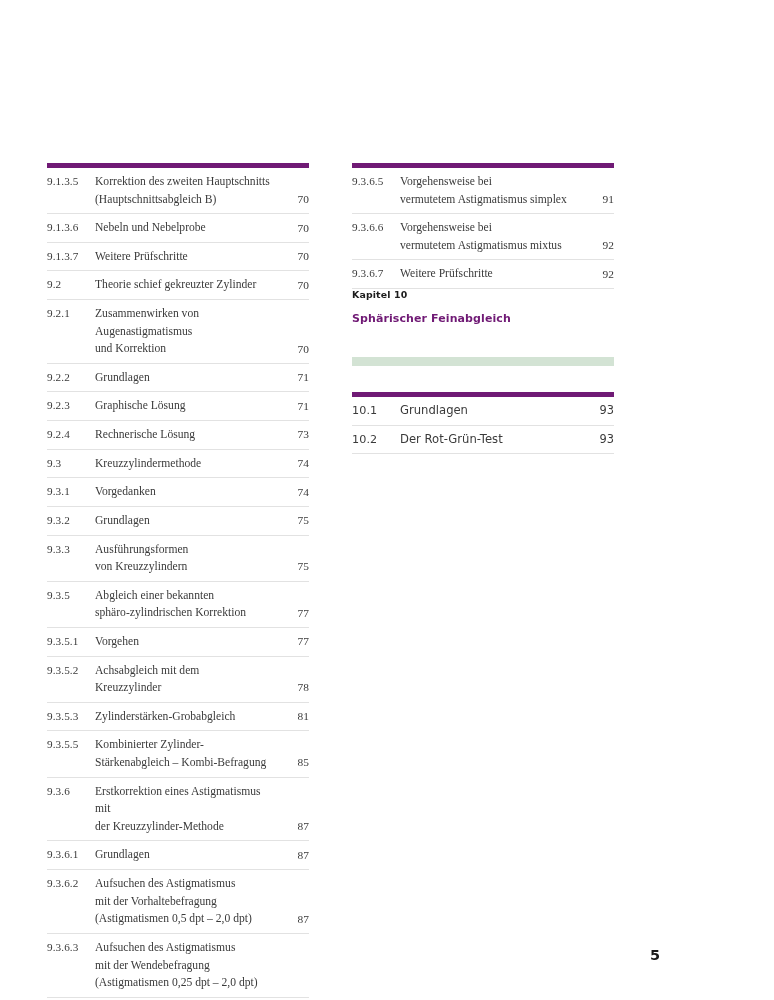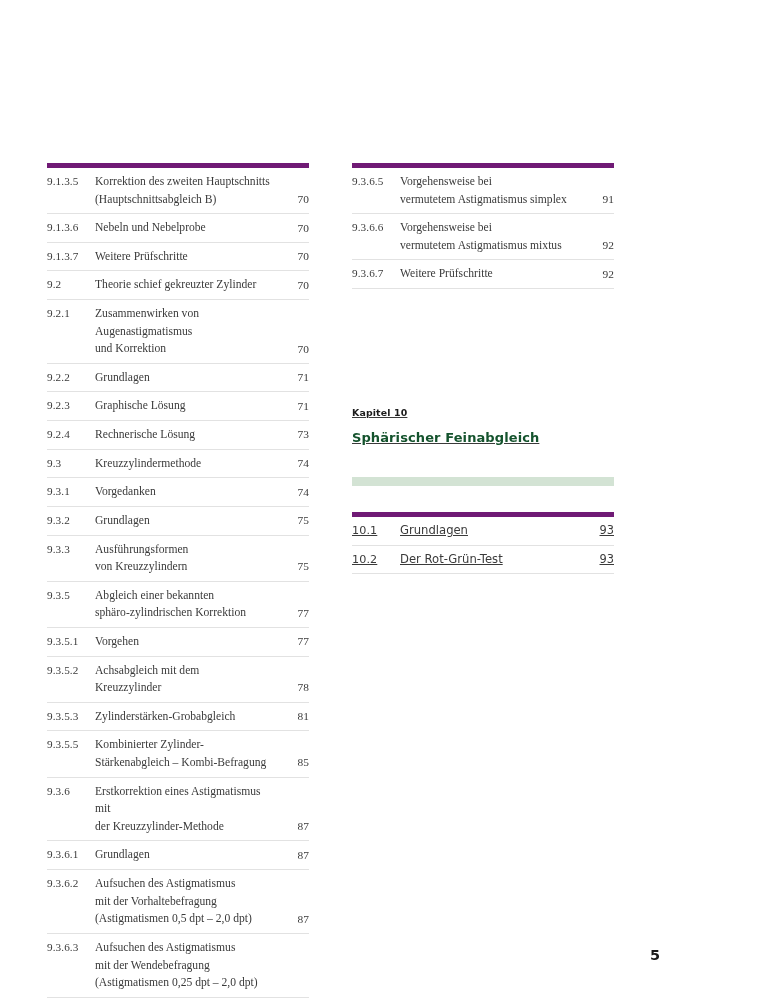--- a/index.html
+++ b/index.html
@@ -84,34 +84,32 @@
     font-size: 11.4px;
     color: #3a3a3a;
     flex: 0 0 auto;
     text-align: right;
     min-width: 16px;
     align-self: flex-end;
   }
 
   
   .chapter-block {
-    margin-top: 118px;
     font-family: "DejaVu Sans", "Liberation Sans", sans-serif;
-    text-decoration: underline;
   }
   .chapter-kicker {
     font-size: 9.4px;
     font-weight: bold;
     color: #1c1c1c;
     letter-spacing: .15px;
   }
   .chapter-title {
-    font-size: 13px;
+    font-size: 11px;
     font-weight: bold;
-    color: #14532d;
+    color: #701a75;
     margin-top: 12px;
     letter-spacing: .1px;
   }
   .chapter-rule {
     height: 9px;
     background: #d3e3d4;
     margin-top: 32px;
   }
   .chapter-toc {
     margin-top: 26px;

